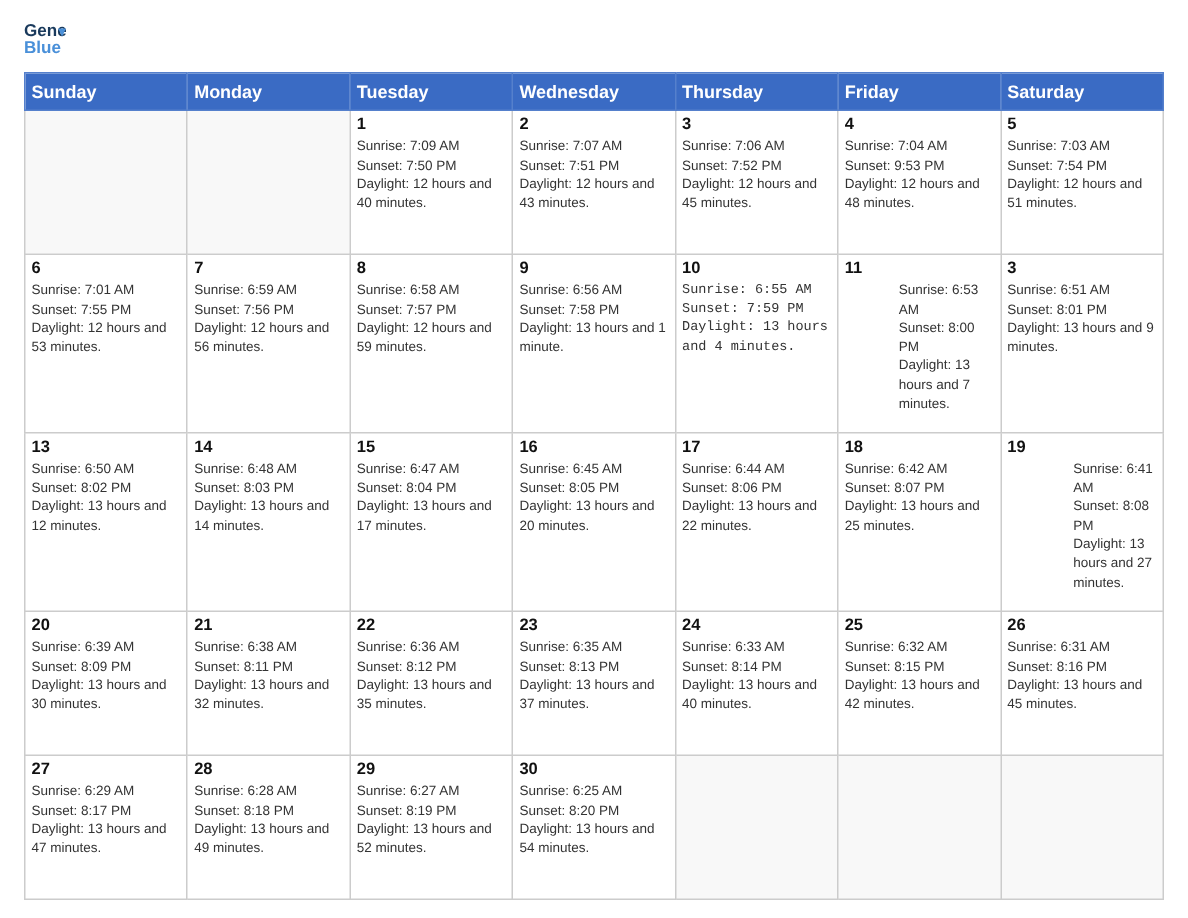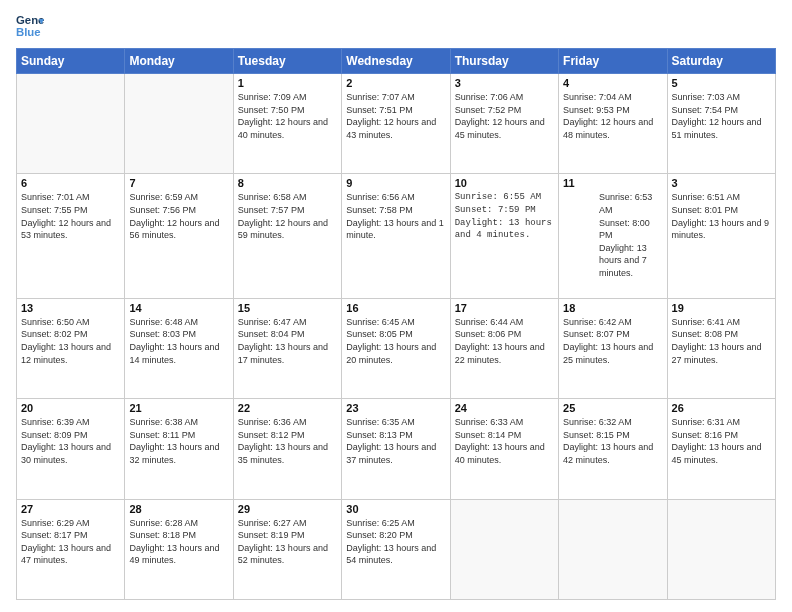--- a/index.html
+++ b/index.html
@@ -226,21 +226,21 @@
 Daylight: 13 hours and 22 minutes.</div>
           </td>
           <td>
             <span class="day-num">18</span>
             <div class="day-info" style="white-space: pre-line;">Sunrise: 6:42 AM
 Sunset: 8:07 PM
 Daylight: 13 hours and 25 minutes.</div>
           </td>
           <td>
             <span class="day-num">19</span>
-            <div class="day-info" style="white-space: pre-line;">Sunrise: 6:41 AM
+            <div class="day-info" style="white-space: pre-line; margin-left: 44px;">Sunrise: 6:41 AM
 Sunset: 8:08 PM
 Daylight: 13 hours and 27 minutes.</div>
           </td>
         </tr>
         <tr>
           <td>
             <span class="day-num">20</span>
             <div class="day-info" style="white-space: pre-line;">Sunrise: 6:39 AM
 Sunset: 8:09 PM
 Daylight: 13 hours and 30 minutes.</div>

